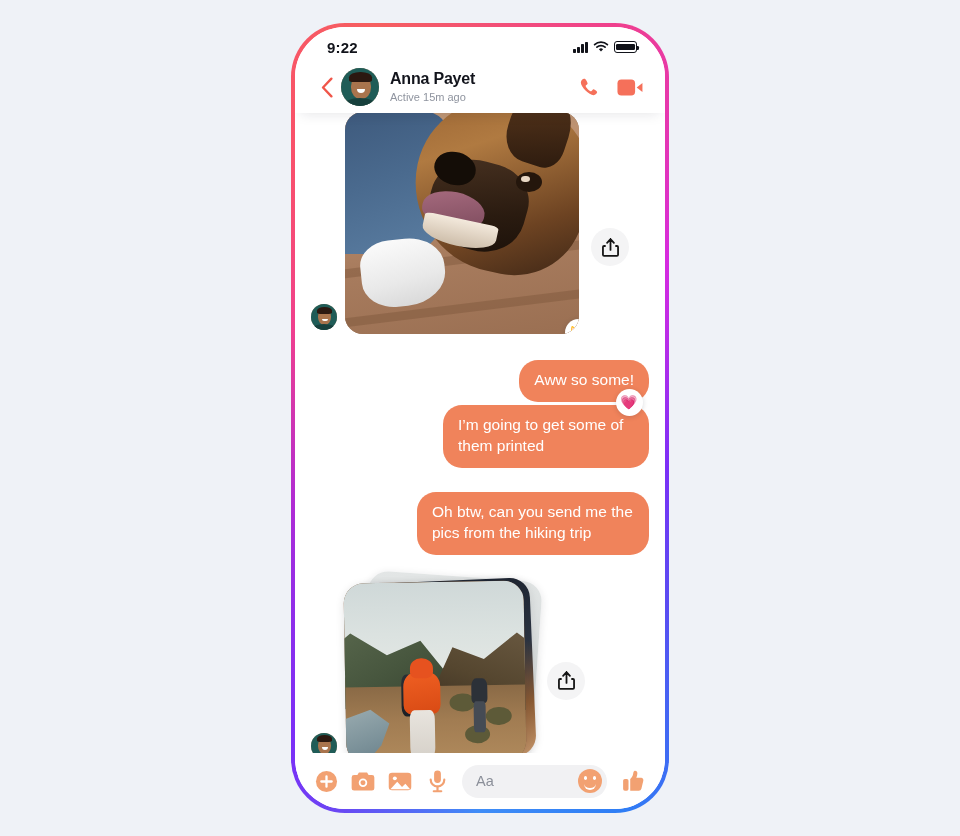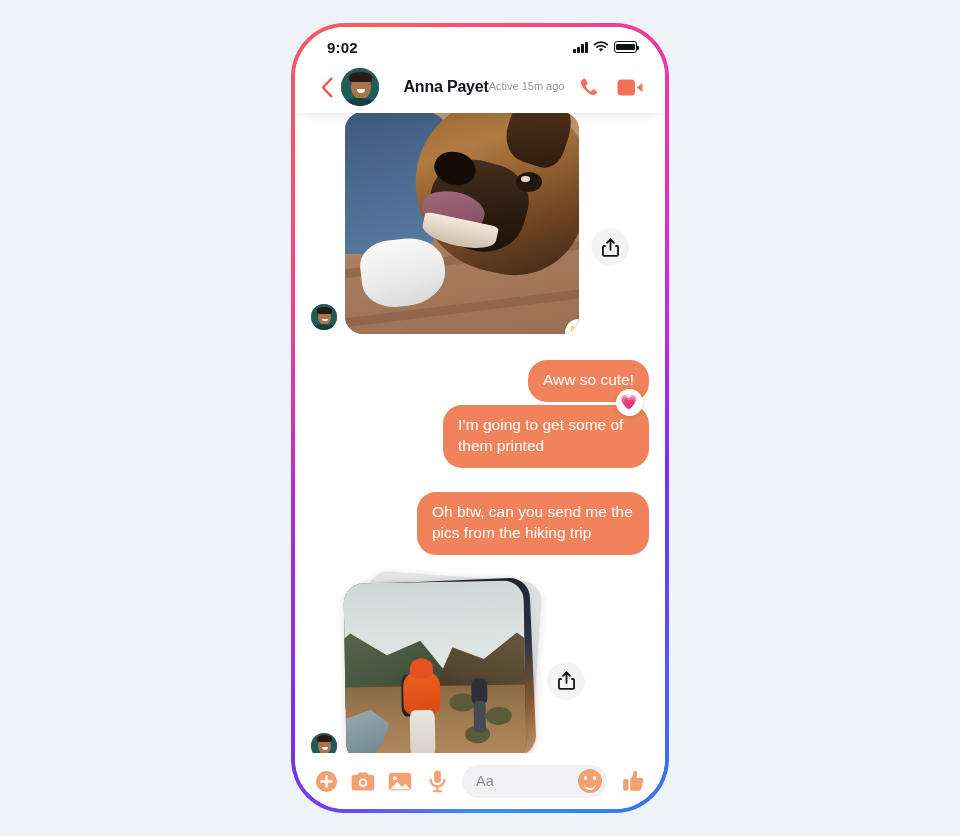--- a/index.html
+++ b/index.html
@@ -151,21 +151,21 @@
     flex: 0 0 38px;
     margin-right: 11px;
     overflow: hidden;
     position: relative;
     background: #c9b09a;
   }
   .hdr-names {
     flex: 1 1 auto;
     min-width: 0;
     display: flex;
-    flex-direction: row;
+    flex-direction: column;
     justify-content: center;
   }
   .hdr-name {
     font-size: 16px;
     font-weight: bold;
     color: #12141c;
     line-height: 1.15;
     letter-spacing: -0.2px;
   }
   .hdr-status {
@@ -527,21 +527,21 @@
     cursor: pointer;
   }
 </style>
 </head>
 <body>
 
 <div class="phone-frame">
   <div class="phone-screen">
 
     <div class="status-bar">
-      <div class="status-time">9:02</div>
+      <div class="status-time">9:22</div>
       <div class="status-icons">
         <div class="sig-bars">
           <i></i>
             <i></i>
             <i></i>
             <i></i>
         </div>
         <svg width="16" height="12" viewBox="0 0 16 12">
           <path d="M8 10.6 L5.9 8.2 a3.1 3.1 0 0 1 4.2 0 Z" fill="#11131a"></path>
           <path d="M3.9 6.2 a6 6 0 0 1 8.2 0" stroke="#11131a" stroke-width="1.7" fill="none" stroke-linecap="round"></path>
@@ -621,21 +621,21 @@
         </div>
         <div class="share-btn" style="margin-left:12px; margin-bottom:68px;">
           <svg width="17" height="19" viewBox="0 0 18 20">
             <path d="M9 1.2 L5.4 5 M9 1.2 L12.6 5 M9 1.2 V12.6" stroke="#141414" stroke-width="1.9" fill="none" stroke-linecap="round" stroke-linejoin="round"></path>
             <path d="M3.2 8.4 H2.2 a1.2 1.2 0 0 0 -1.2 1.2 V17.6 a1.2 1.2 0 0 0 1.2 1.2 H15.8 a1.2 1.2 0 0 0 1.2 -1.2 V9.6 a1.2 1.2 0 0 0 -1.2 -1.2 H14.8" stroke="#141414" stroke-width="1.9" fill="none" stroke-linecap="round" stroke-linejoin="round"></path>
           </svg>
         </div>
       </div>
 
       <div class="row out" style="margin-top:26px;">
-        <div class="bubble">Aww so cute!</div>
+        <div class="bubble">Aww so some!</div>
         <div class="reaction" style="right:6px; bottom:-14px;">💗</div>
       </div>
 
       <div class="row out" style="margin-top:3px;">
         <div class="bubble" style="max-width:206px;">I’m going to get some of them printed</div>
       </div>
 
       <div class="row out" style="margin-top:24px;">
         <div class="bubble">Oh btw, can you send me the pics from the hiking trip</div>
       </div>

